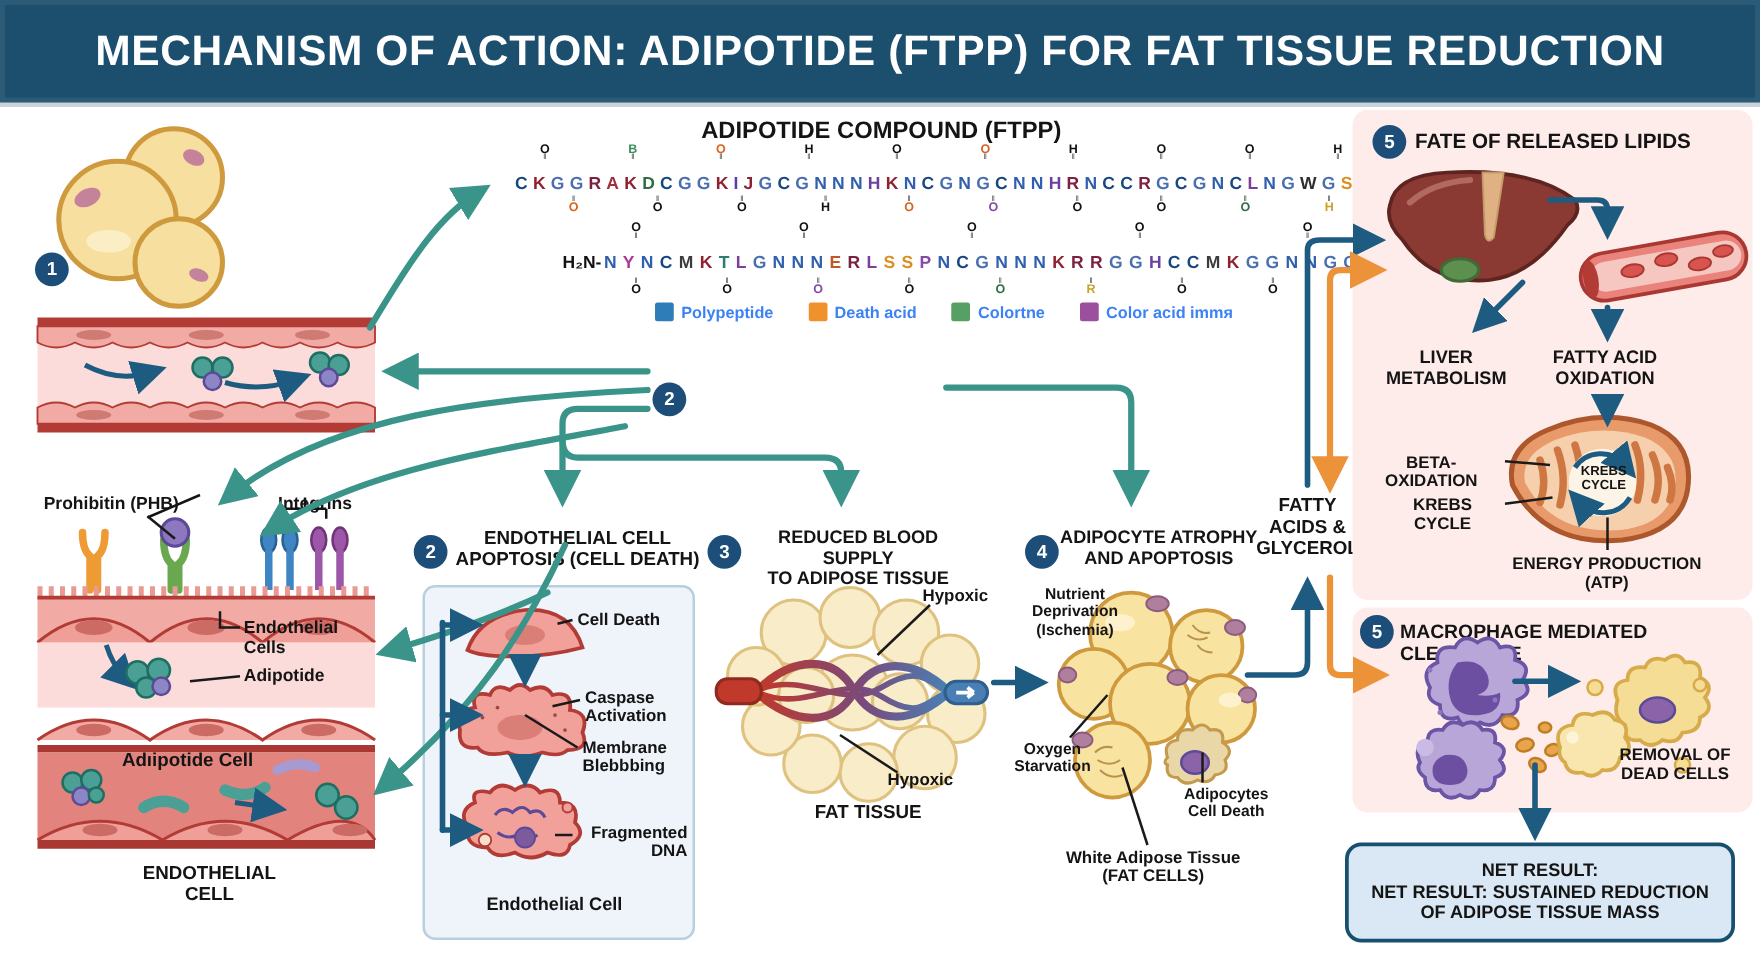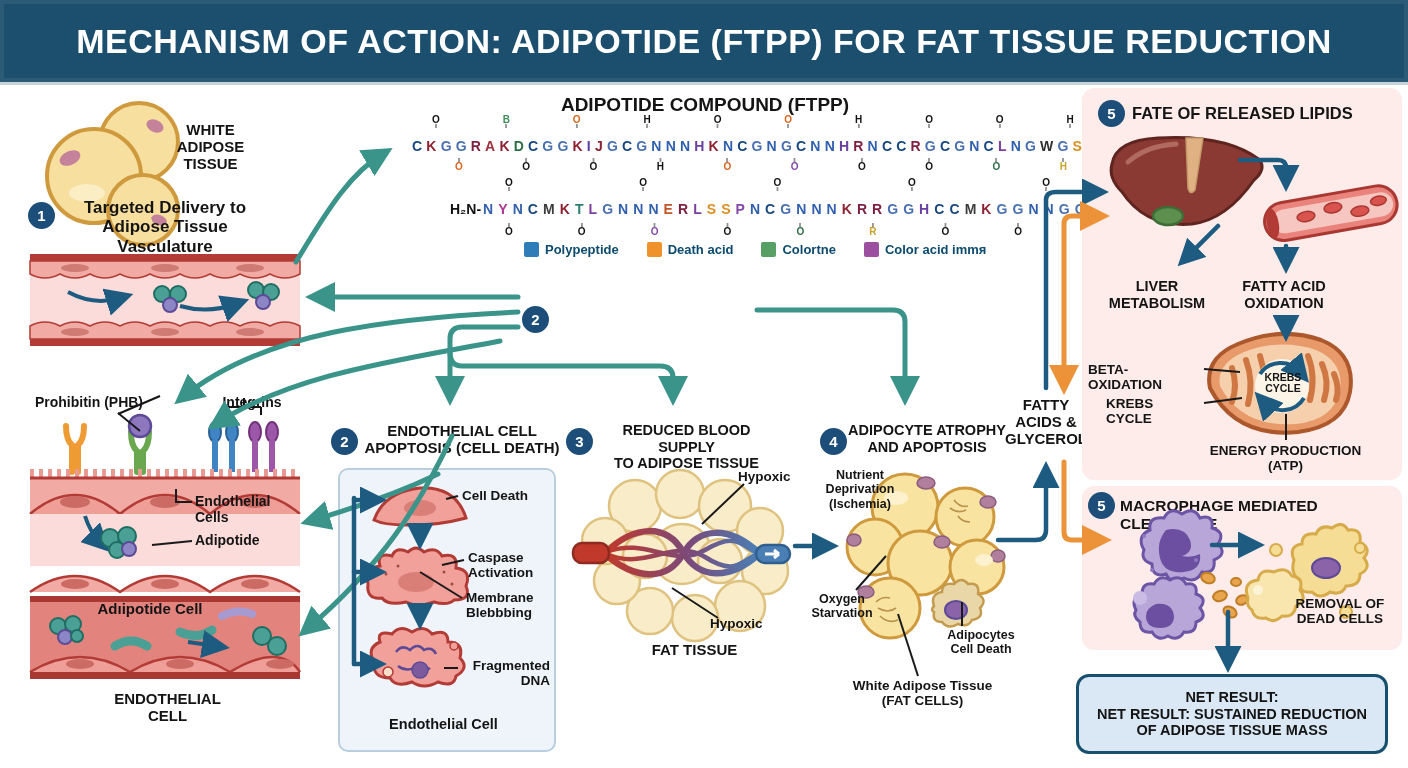--- a/index.html
+++ b/index.html
@@ -3,32 +3,32 @@
 <meta charset="utf-8">
 <style>
   html,body{margin:0;padding:0;background:#fff;font-family:"Liberation Sans",sans-serif;}
   .stage{position:relative;width:1408px;height:768px;background:#fff;overflow:hidden;}
   .abs{position:absolute;}
   .titlebar{position:absolute;left:0;top:0;width:1408px;height:82px;background:#1c4f6e;
     border-bottom:3px solid #c9d3d9;box-shadow:inset 0 0 0 4px rgba(255,255,255,0.07);}
   .title{width:100%;height:82px;line-height:82px;text-align:center;color:#fff;font-size:34px;
     font-weight:bold;letter-spacing:0.5px;}
   .lbl{position:absolute;font-weight:bold;color:#141414;white-space:pre-line;text-align:center;line-height:1.14;}
-  .lbl.left{text-align:left;} .lbl.right{text-align:left;}
+  .lbl.left{text-align:left;} .lbl.right{text-align:center;}
   .badge{position:absolute;width:27px;height:27px;border-radius:50%;background:#1d4e79;color:#fff;
     font-weight:bold;display:flex;align-items:center;justify-content:center;font-size:15px;}
   .seq{position:absolute;display:flex;justify-content:space-between;font-weight:bold;font-size:14px;}
   .seqwrap{position:absolute;display:flex;align-items:baseline;font-weight:bold;font-size:14px;}
   .seqprefix{color:#111;margin-right:2px;}
   .atoms{position:absolute;display:flex;justify-content:space-between;}
   .atom{display:flex;flex-direction:column;align-items:center;line-height:0.75;}
   .atom .sym{font-size:10px;font-weight:bold;}
   .atom .bond{font-size:6px;color:#333;}
   .legend{position:absolute;display:flex;gap:28px;align-items:center;}
-  .legend .item{display:flex;align-items:center;gap:6px;font-weight:bold;font-size:13px;color:#0c4a6e;}
+  .legend .item{display:flex;align-items:center;gap:6px;font-weight:bold;font-size:13px;color:#3b82f6;}
   .legend .sw{width:15px;height:15px;display:inline-block;border-radius:2px;}
   .panel{position:absolute;background:#fdecea;border-radius:12px;}
   .netbox{position:absolute;background:#d9e8f4;border:3px solid #17506e;border-radius:13px;
     display:flex;align-items:center;justify-content:center;}
   .tailch{position:absolute;font-weight:bold;font-size:12px;}
   .box2{position:absolute;background:#eef4fa;border:2px solid #b9cfe0;border-radius:10px;}
   svg{overflow:visible;}
   .overlay{position:absolute;left:0;top:0;pointer-events:none;}
 </style>
 </head>
@@ -42,26 +42,22 @@
 
   <svg class="abs" style="left:42px;top:98px;" width="142" height="152" viewBox="0 0 142 152">
     <circle cx="97" cy="44" r="39" fill="#f7df9f" stroke="#cf9a3d" stroke-width="4"></circle>
     <ellipse cx="113" cy="28" rx="9" ry="6" fill="#c4829b" transform="rotate(25 113 28)"></ellipse>
     <circle cx="52" cy="78" r="47" fill="#f7df9f" stroke="#cf9a3d" stroke-width="4"></circle>
     <ellipse cx="28" cy="60" rx="11" ry="7" fill="#c4829b" transform="rotate(-25 28 60)"></ellipse>
     <ellipse cx="45" cy="95" rx="18" ry="9" fill="#fbeec4"></ellipse>
     <circle cx="101" cy="112" r="35" fill="#f7df9f" stroke="#cf9a3d" stroke-width="4"></circle>
     <ellipse cx="117" cy="122" rx="8" ry="5" fill="#c4829b" transform="rotate(20 117 122)"></ellipse>
   </svg>
-  <div class="lbl" style="left:148px;top:121px;width:125px;font-size:15px;">WHITE
-ADIPOSE TISSUE</div>
 
   <div class="badge" style="left:28px;top:202px;">1</div>
-  <div class="lbl" style="left:56px;top:198px;width:218px;font-size:17px;">Targeted Delivery to
-Adipose Tissue Vasculature</div>
 
   <svg class="abs" style="left:30px;top:254px;" width="270" height="92" viewBox="0 0 270 92">
     <rect x="0" y="18" width="270" height="56" fill="#fbdcda"></rect>
     <rect x="0" y="0" width="270" height="7" fill="#b23b35"></rect>
     <path d="M0,7 H270 V20 Q255,28 240,20 Q225,28 210,20 Q195,28 180,20 Q165,28 150,20 Q135,28 120,20 Q105,28 90,20 Q75,28 60,20 Q45,28 30,20 Q15,28 0,20 Z" fill="#f2aaa5" stroke="#b23b35" stroke-width="1.5"></path>
     <ellipse cx="45" cy="14" rx="14" ry="4" fill="#cf7a73"></ellipse>
       <ellipse cx="135" cy="14" rx="14" ry="4" fill="#cf7a73"></ellipse>
       <ellipse cx="220" cy="14" rx="14" ry="4" fill="#cf7a73"></ellipse>
     <path d="M0,85 H270 V72 Q255,64 240,72 Q225,64 210,72 Q195,64 180,72 Q165,64 150,72 Q135,64 120,72 Q105,64 90,72 Q75,64 60,72 Q45,64 30,72 Q15,64 0,72 Z" fill="#f2aaa5" stroke="#b23b35" stroke-width="1.5"></path>
     <ellipse cx="45" cy="78" rx="14" ry="4" fill="#cf7a73"></ellipse>

